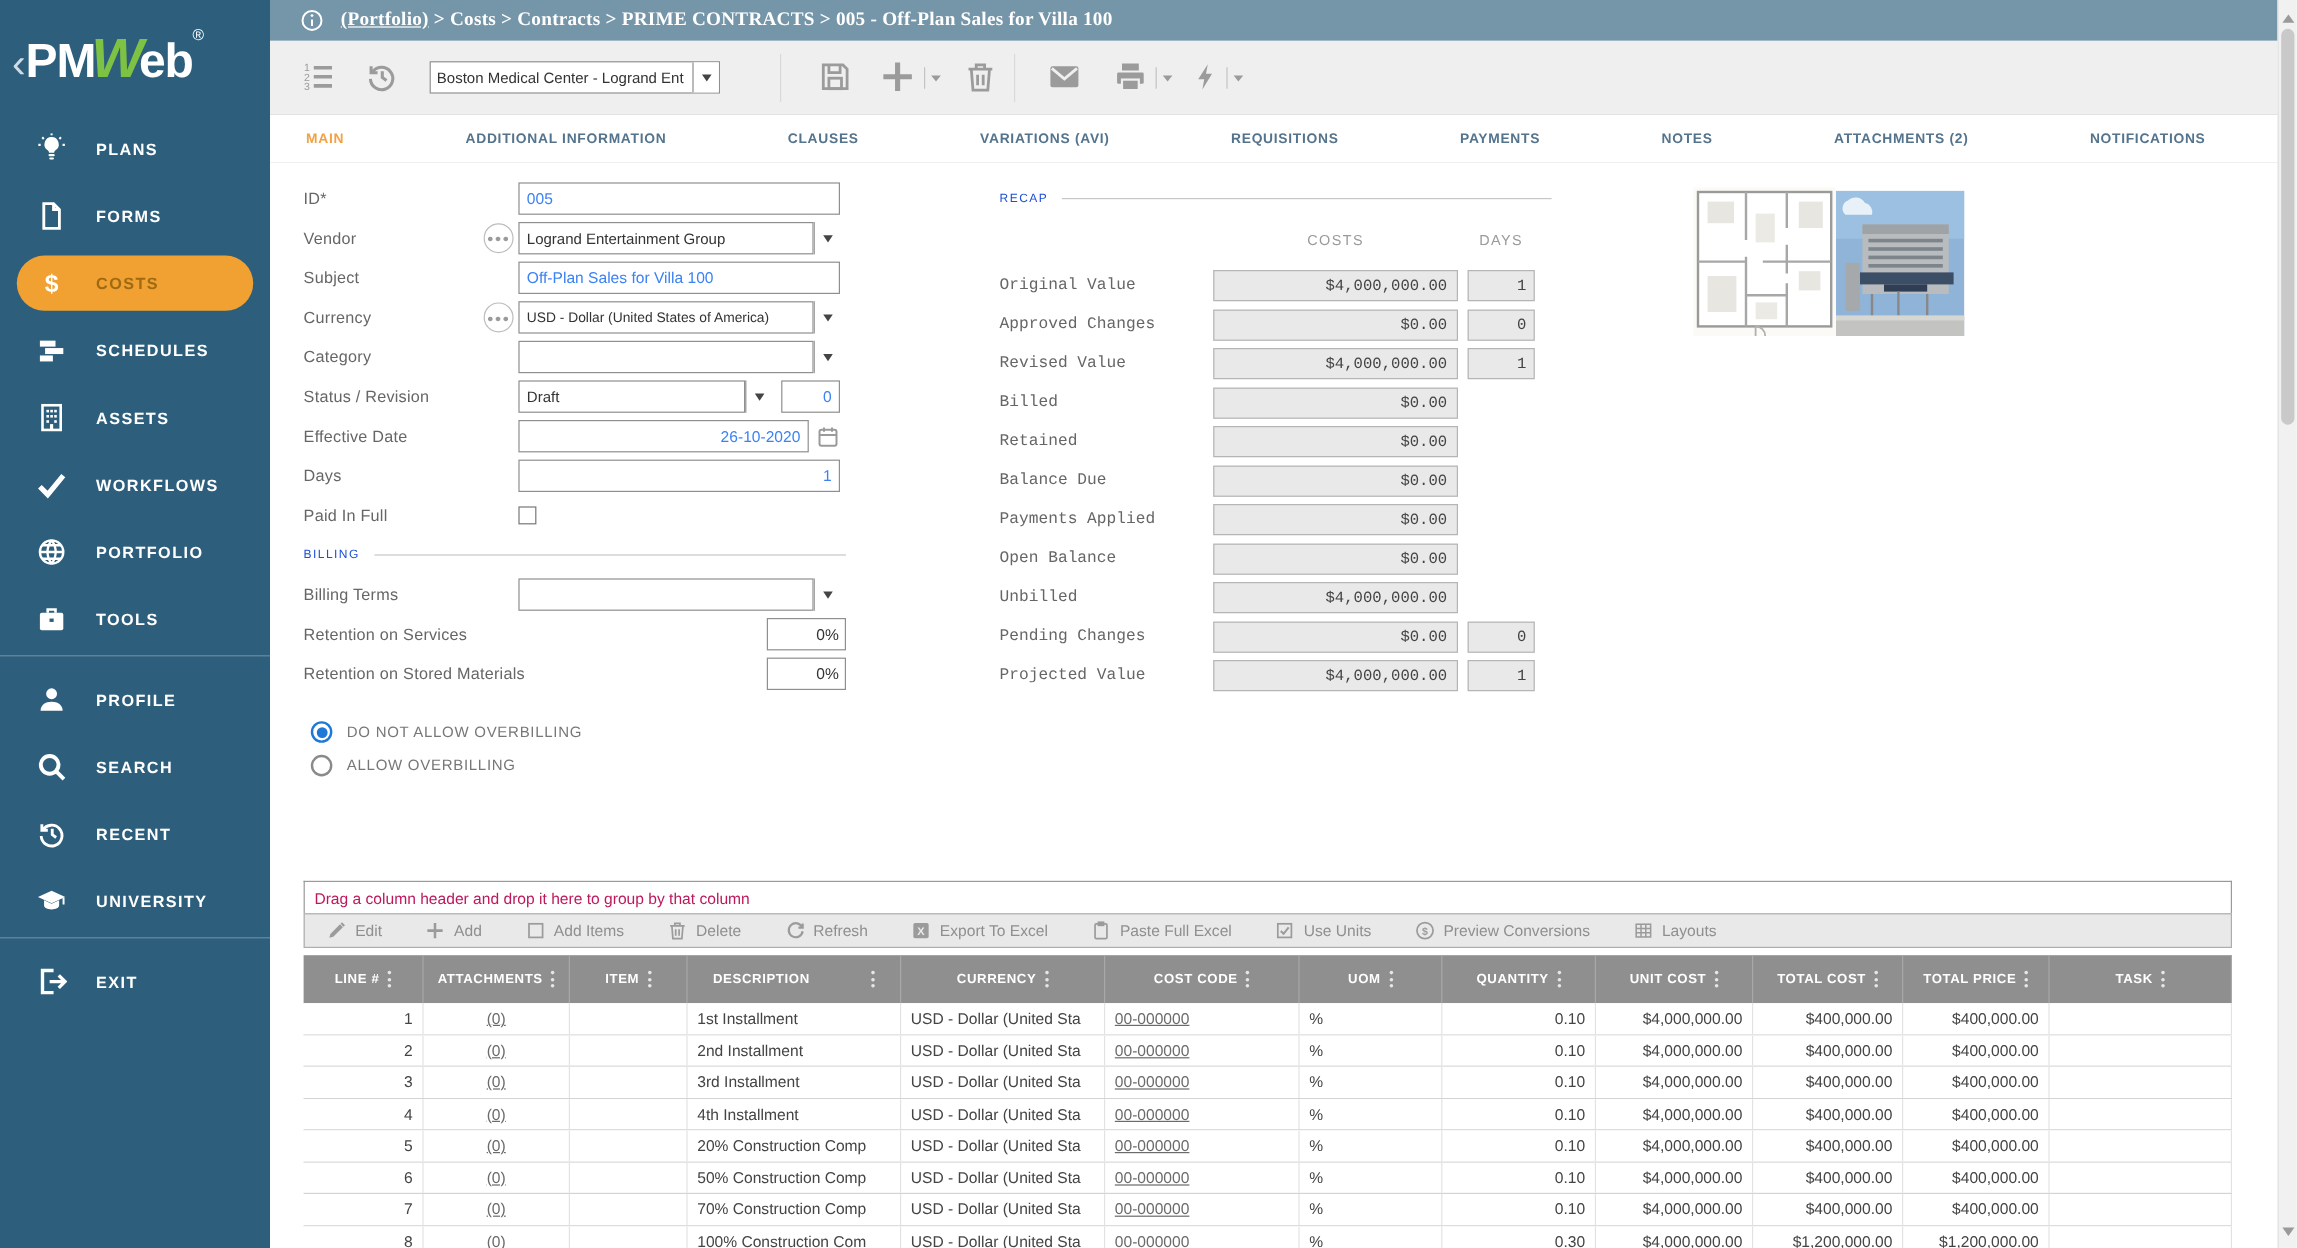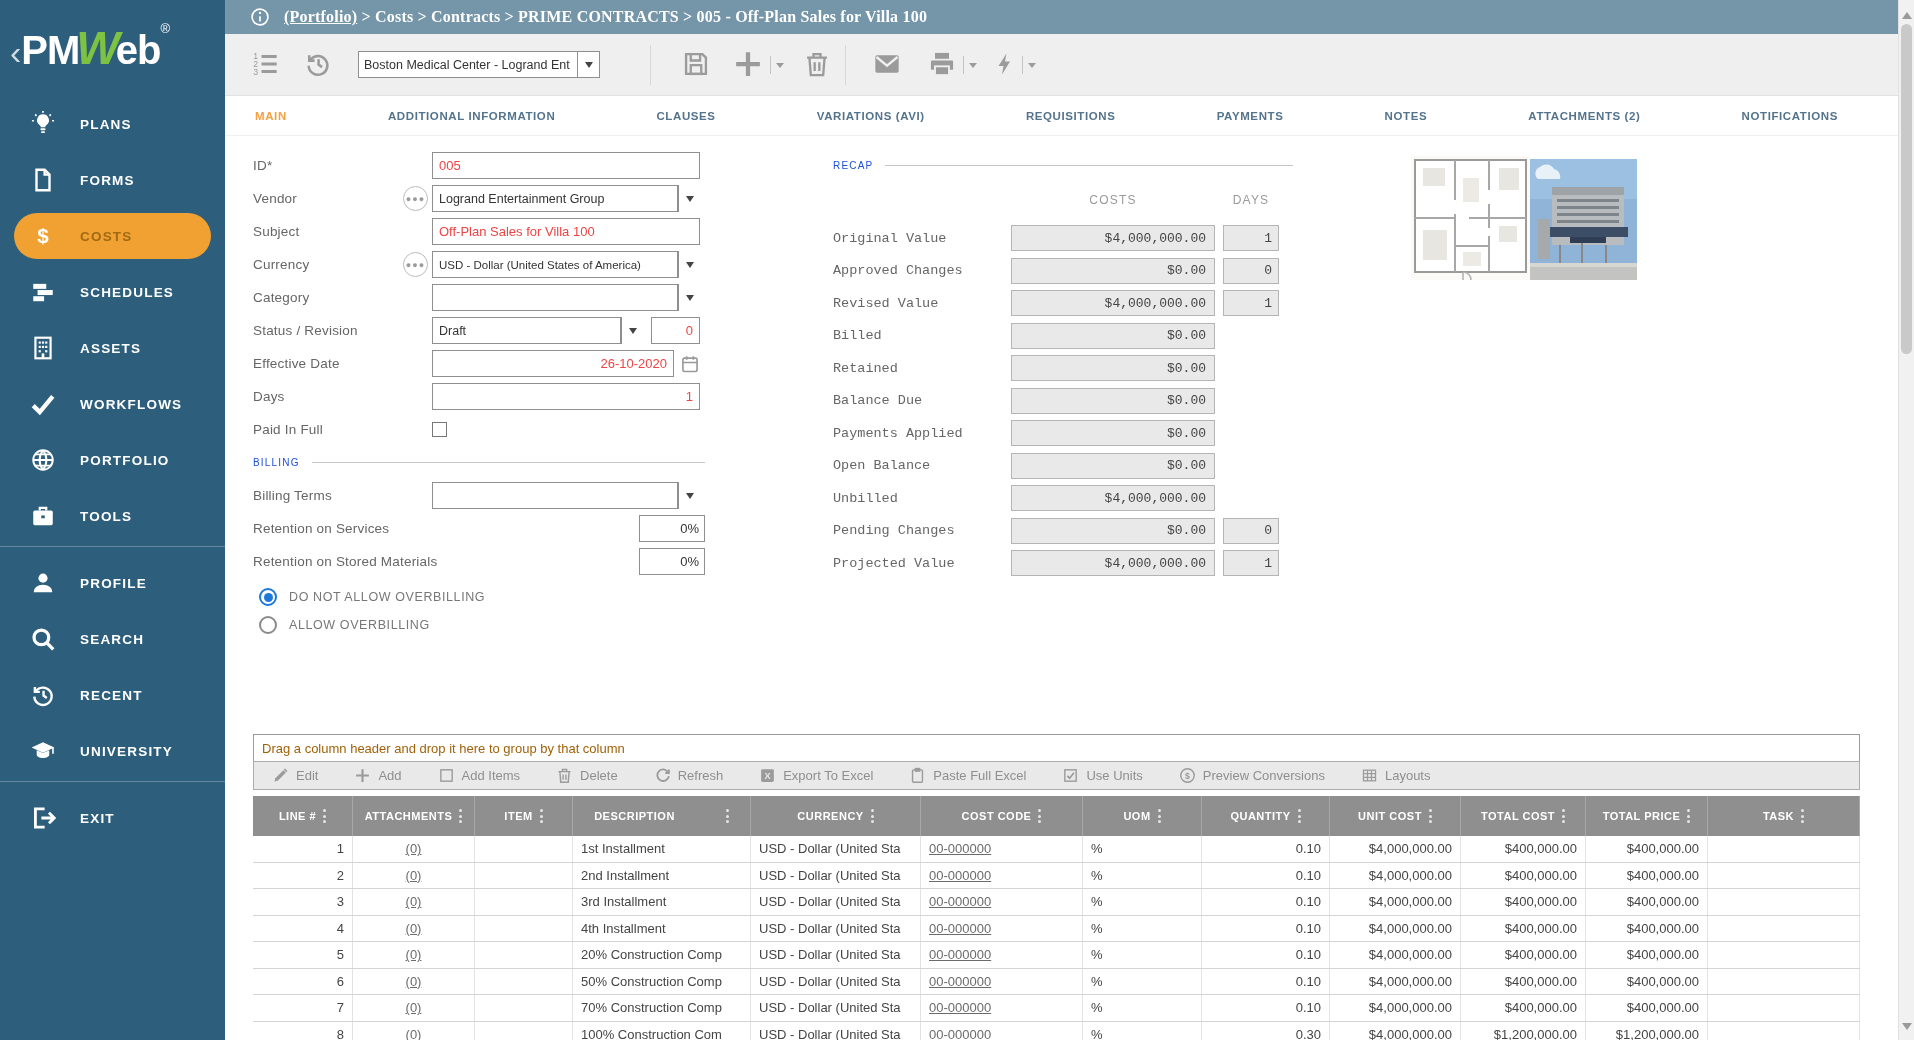--- a/index.html
+++ b/index.html
@@ -58,21 +58,21 @@
   .flabel { width:150px; font-size:13.5px; color:#666; letter-spacing:.2px; flex:0 0 150px; }
   .fdots { width:29px; flex:0 0 29px; display:flex; align-items:center; }
   .dots-btn { width:25px; height:25px; border:1.5px solid #bcbcbc; border-radius:50%; color:#9a9a9a;
               font-size:9px; letter-spacing:1px; display:flex; align-items:center; justify-content:center; cursor:pointer; }
   .ffield { display:flex; align-items:center; width:268px; }
   .sel { flex:1; height:27px; border:1px solid #8f8f8f; background:#fff; display:flex; align-items:center;
          font-size:12.5px; color:#333; padding:0 6px; white-space:nowrap; overflow:hidden; cursor:pointer; }
   .sel + .dd-btn { height:27px; }
   .ro { background:#e9e9e9 !important; }
   .ro .val2 { margin-left:28px; }
-  .inp { flex:1; height:27px; border:1px solid #8f8f8f; background:#fff; font-size:13px; color:#ef4444;
+  .inp { flex:1; height:27px; border:1px solid #8f8f8f; background:#fff; font-size:13px; color:#3b82f6;
          padding:0 6px; display:flex; align-items:center; }
   .inp.ra { justify-content:flex-end; }
   .cal-ic { width:20px; height:20px; color:#9a9a9a; margin-left:6px; flex:0 0 20px; }
   .cal-ic svg { width:100%; height:100%; }
   .chk { width:15px; height:15px; border:1px solid #777; background:#fff; }
   .sec { display:flex; align-items:center; height:27px; margin-bottom:6px; }
   .sec-t { font-size:10px; color:#1d4ed8; letter-spacing:1.2px; }
   .sec-line { flex:1; height:1px; background:#c7c7c7; margin-left:12px; }
   .pct { width:66px; height:27px; border:1px solid #8f8f8f; font-size:13px; color:#333;
          display:flex; align-items:center; justify-content:flex-end; padding:0 5px; margin-left:auto; }
@@ -96,21 +96,21 @@
   .rdays { width:56px; height:26px; background:#e9e9e9; border:1px solid #b5b5b5; font-size:13px; color:#444;
            display:flex; align-items:center; justify-content:flex-end; padding:0 6px; margin-left:8px; }
   .rdays.empty { background:transparent; border:none; }
 
   .thumbs { position:absolute; left:1186px; top:20px; display:flex; align-items:flex-start; }
   .thumb svg { display:block; }
 
   
   .grid { position:absolute; left:28px; top:598px; width:1607px; }
   .group-bar { height:27px; border:1px solid #9a9a9a; border-bottom:none; background:#fff;
-               display:flex; align-items:center; padding-left:8px; font-size:13px; color:#a16207; }
+               display:flex; align-items:center; padding-left:8px; font-size:13px; color:#be185d; }
   .gtoolbar { height:29px; background:#e9e9e9; border:1px solid #adadad; display:flex; align-items:center;
               padding-left:18px; gap:36px; }
   .gt-btn { display:flex; align-items:center; gap:7px; color:#8f8f8f; font-size:13px; cursor:pointer; white-space:nowrap; }
   .gt-ic { width:17px; height:17px; color:#9b9b9b; }
   .gt-ic svg { width:100%; height:100%; display:block; }
   .ghead { display:flex; margin-top:6px; background:#8f8f8f; height:40px; }
   .gh { border-right:1px solid #a8a8a8; display:flex; align-items:center; justify-content:center;
         flex-wrap:wrap; row-gap:0; padding:2px 3px; overflow:hidden; cursor:pointer; }
   .gh-t { color:#fff; font-size:11px; font-weight:700; letter-spacing:.5px; text-align:center; line-height:13px; }
   .vdots { display:inline-flex; flex-direction:column; gap:2.5px; margin-left:7px; cursor:pointer; }
@@ -458,21 +458,21 @@
       </div>
     </div>
     <div class="frow">
       <span class="flabel" style="width:auto;flex:0 0 auto">Retention on Services</span>
       <div class="pct">0%</div>
     </div>
     <div class="frow">
       <span class="flabel" style="width:auto;flex:0 0 auto">Retention on Stored Materials</span>
       <div class="pct">0%</div>
     </div>
-    <div id="overbilling" style="margin-top:8px">
+    <div id="overbilling" style="margin-top:21px">
         <div class="radio-row">
           <span class="radio on">
             <i></i>
           </span>
           <span class="radio-lbl">DO NOT ALLOW OVERBILLING</span>
         </div>
         <div class="radio-row">
           <span class="radio">
             <i></i>
           </span>

